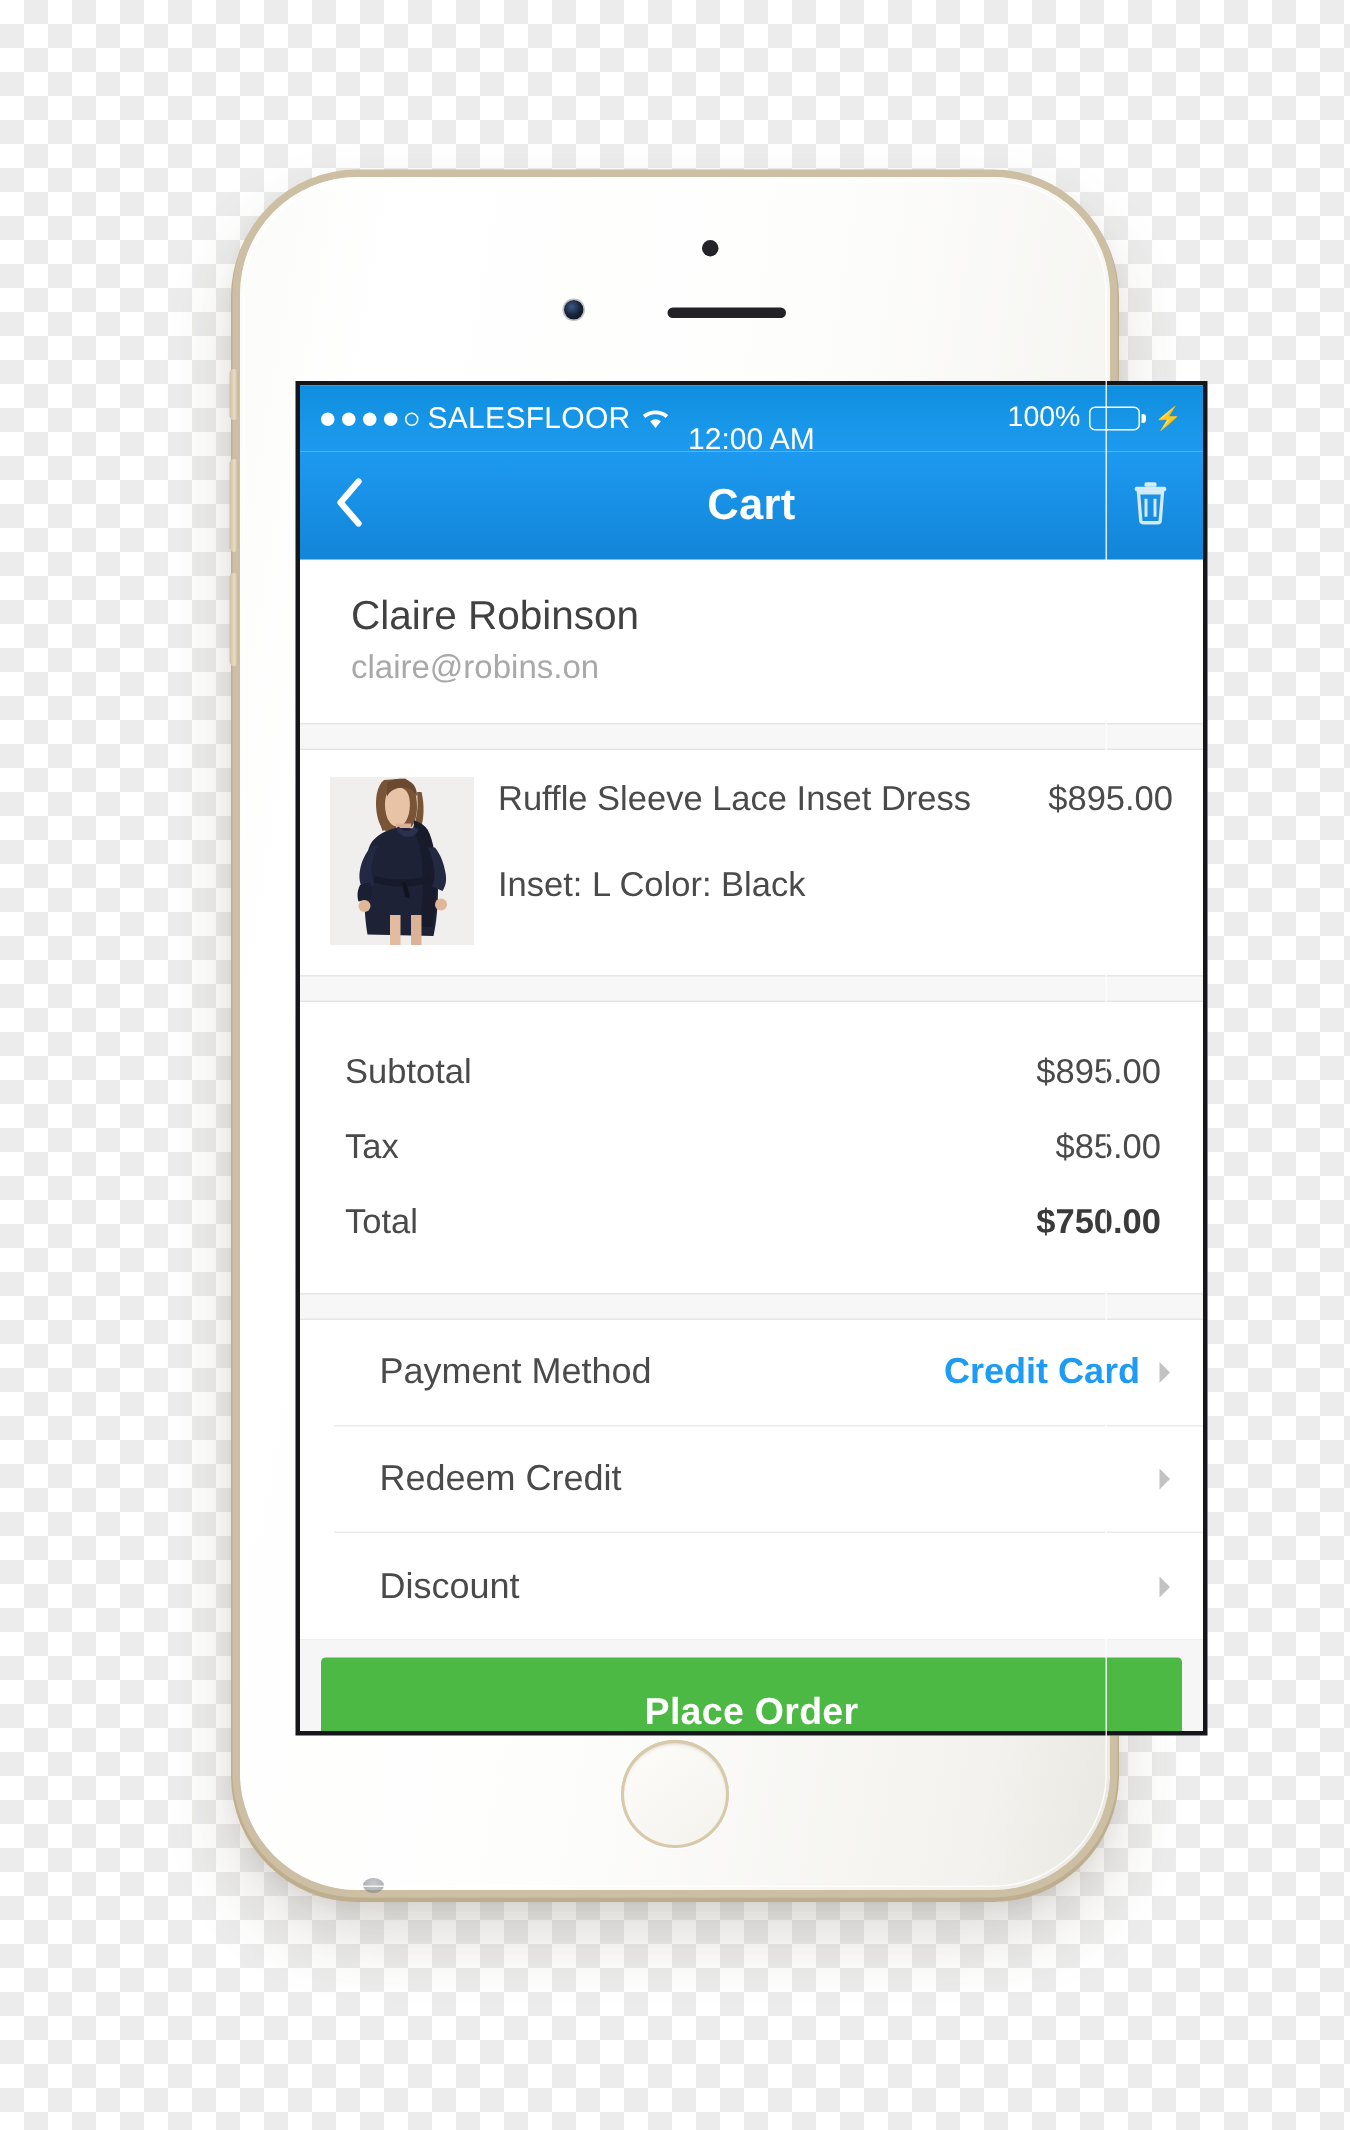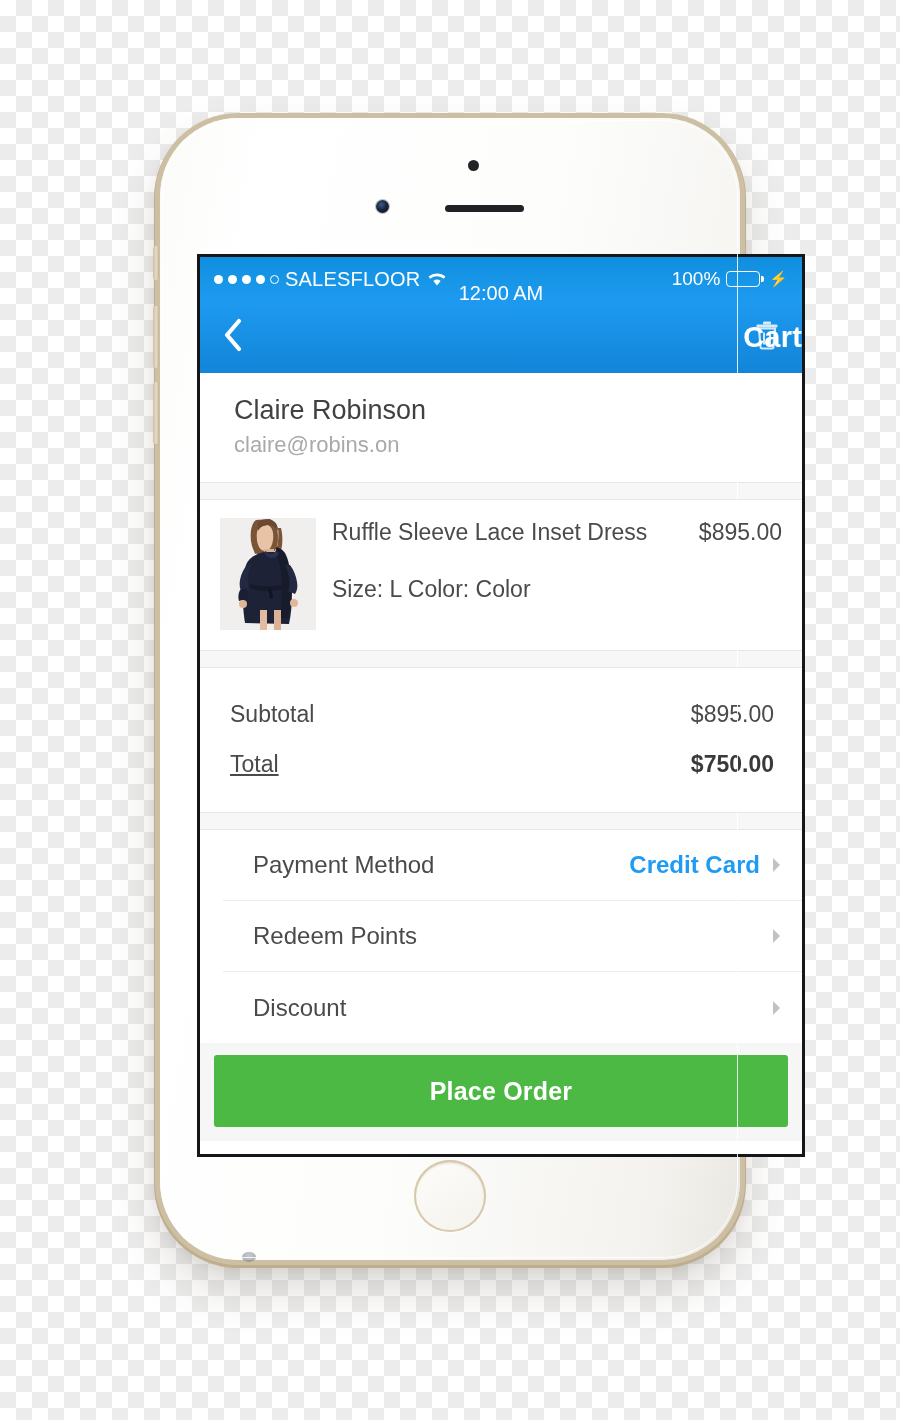--- a/index.html
+++ b/index.html
@@ -188,21 +188,21 @@
     height: 72px;
     background: linear-gradient(180deg, #1d9af0 0%, #1285d8 100%);
     display: flex;
     align-items: center;
     padding: 0 22px;
     position: relative;
   }
   #nav-title {
     position: absolute;
     left: 0; right: 0;
-    text-align: right;
+    text-align: center;
     color: #ffffff;
     font-size: 29px;
     font-weight: bold;
     letter-spacing: .2px;
     pointer-events: none;
   }
   #back-button { display: flex; align-items: center; cursor: pointer; z-index: 2; }
   #delete-cart-button { margin-left: auto; display: flex; align-items: center; cursor: pointer; z-index: 2; opacity: .9; }
 
   
@@ -269,21 +269,21 @@
     display: flex;
     align-items: baseline;
     justify-content: space-between;
     padding: 11px 0 12px;
     font-size: 23px;
     color: #4a4a4a;
   }
   .total-row .amount { font-size: 23px; }
   .total-row.grand .label,
   .total-row.grand .amount { font-weight: bold; color: #3a3a3a; }
-  .total-row.grand .label { font-weight: normal; color: #4a4a4a; text-decoration: underline; }
+  .total-row.grand .label { font-weight: normal; color: #4a4a4a; }
 
   
   #options-section { background: #ffffff; padding-left: 23px; }
   .option-row {
     display: flex;
     align-items: center;
     padding: 0 20px 0 30px;
     height: 71px;
     border-bottom: 1px solid #ececec;
     cursor: pointer;
@@ -437,32 +437,36 @@
 
               <path d="M40 92h7v20h-7Z" fill="#e3bb9f"></path>
               <path d="M54 92h7v20h-7Z" fill="#dcb296"></path>
             </svg>
           </div>
           <div id="product-info">
             <div id="product-title-row">
               <div id="product-name">Ruffle Sleeve Lace Inset Dress</div>
               <div id="product-price">$895.00</div>
             </div>
-            <div id="product-variant">Size: L  Color: Color</div>
+            <div id="product-variant">Inset: L  Color: Black</div>
           </div>
         </div>
       </div>
 
       <div class="divider-gap"></div>
 
       <div class="card">
         <div id="totals-section">
           <div class="total-row">
             <span class="label">Subtotal</span>
             <span class="amount">$895.00</span>
+          </div>
+          <div class="total-row">
+            <span class="label">Tax</span>
+            <span class="amount">$85.00</span>
           </div>
           <div class="total-row grand">
             <span class="label">Total</span>
             <span class="amount">$750.00</span>
           </div>
         </div>
       </div>
 
       <div class="divider-gap"></div>
 
@@ -472,21 +476,21 @@
           <span class="option-label">Payment Method</span>
           <span class="option-value">Credit Card</span>
           <span class="row-chevron">
             <svg width="12" height="18" viewBox="0 0 12 18">
                 <polygon points="3,2 10,9 3,16" fill="#c2c2c2"></polygon>
               </svg>
           </span>
         </div>
 
         <div class="option-row">
-          <span class="option-label">Redeem Points</span>
+          <span class="option-label">Redeem Credit</span>
           <span class="option-value"></span>
           <span class="row-chevron">
             <svg width="12" height="18" viewBox="0 0 12 18">
                 <polygon points="3,2 10,9 3,16" fill="#c2c2c2"></polygon>
               </svg>
           </span>
         </div>
 
         <div class="option-row">
           <span class="option-label">Discount</span>

